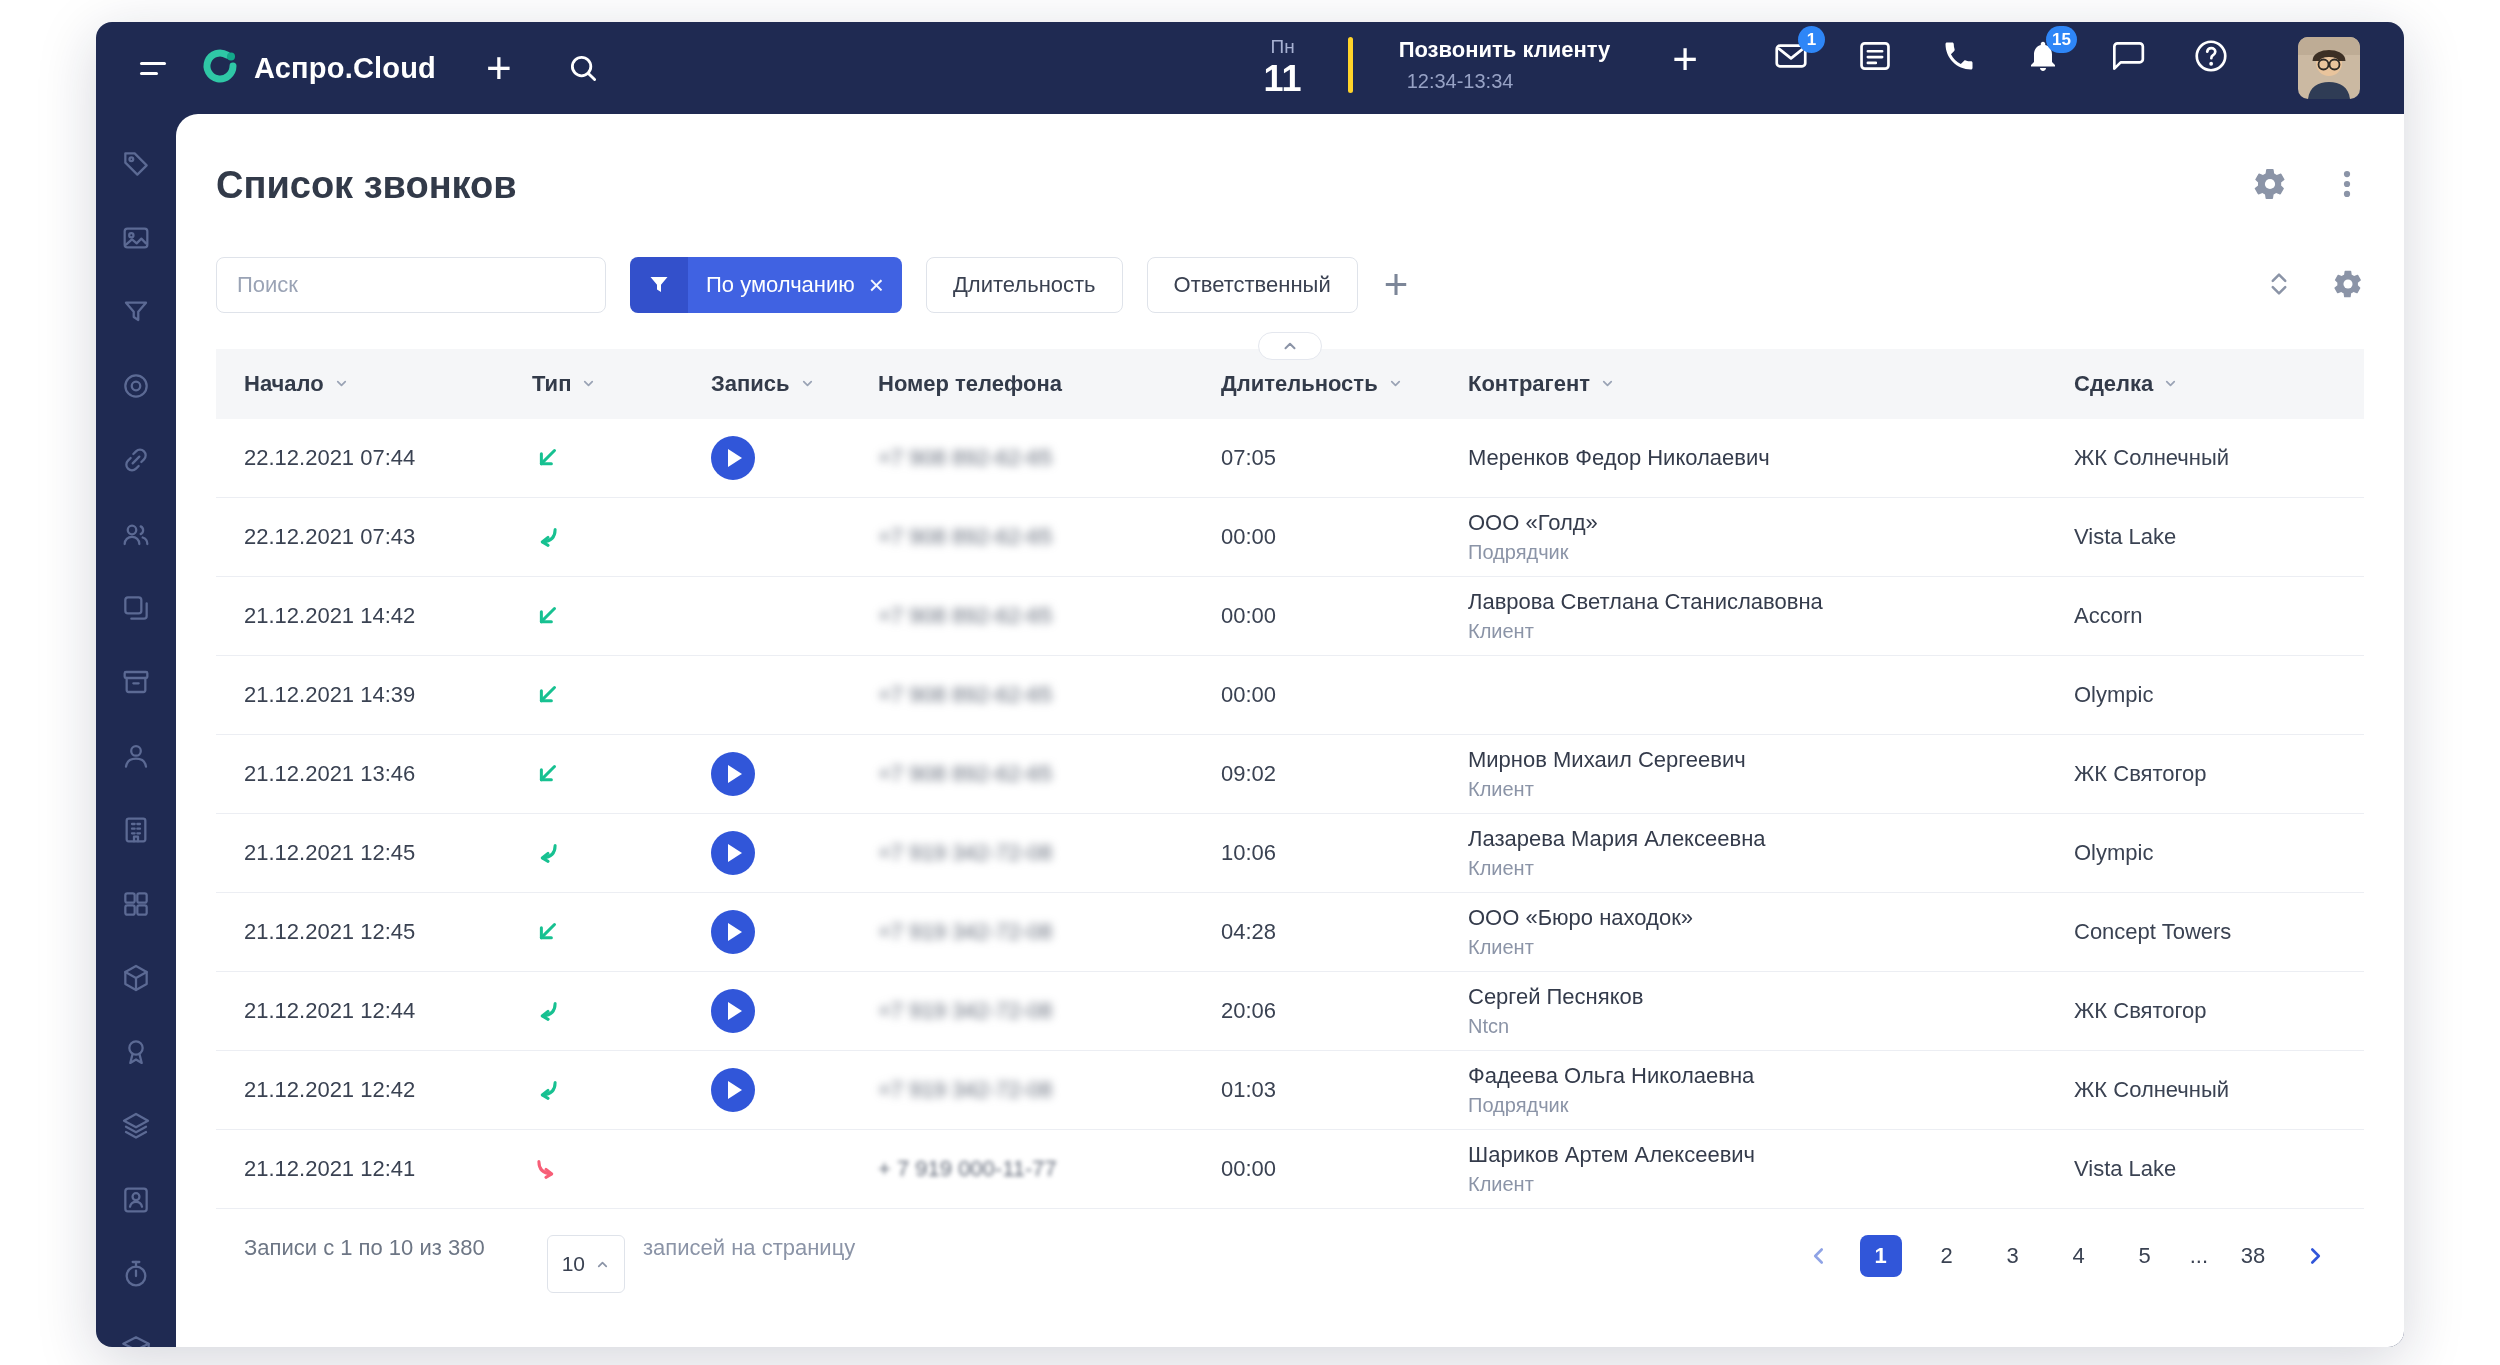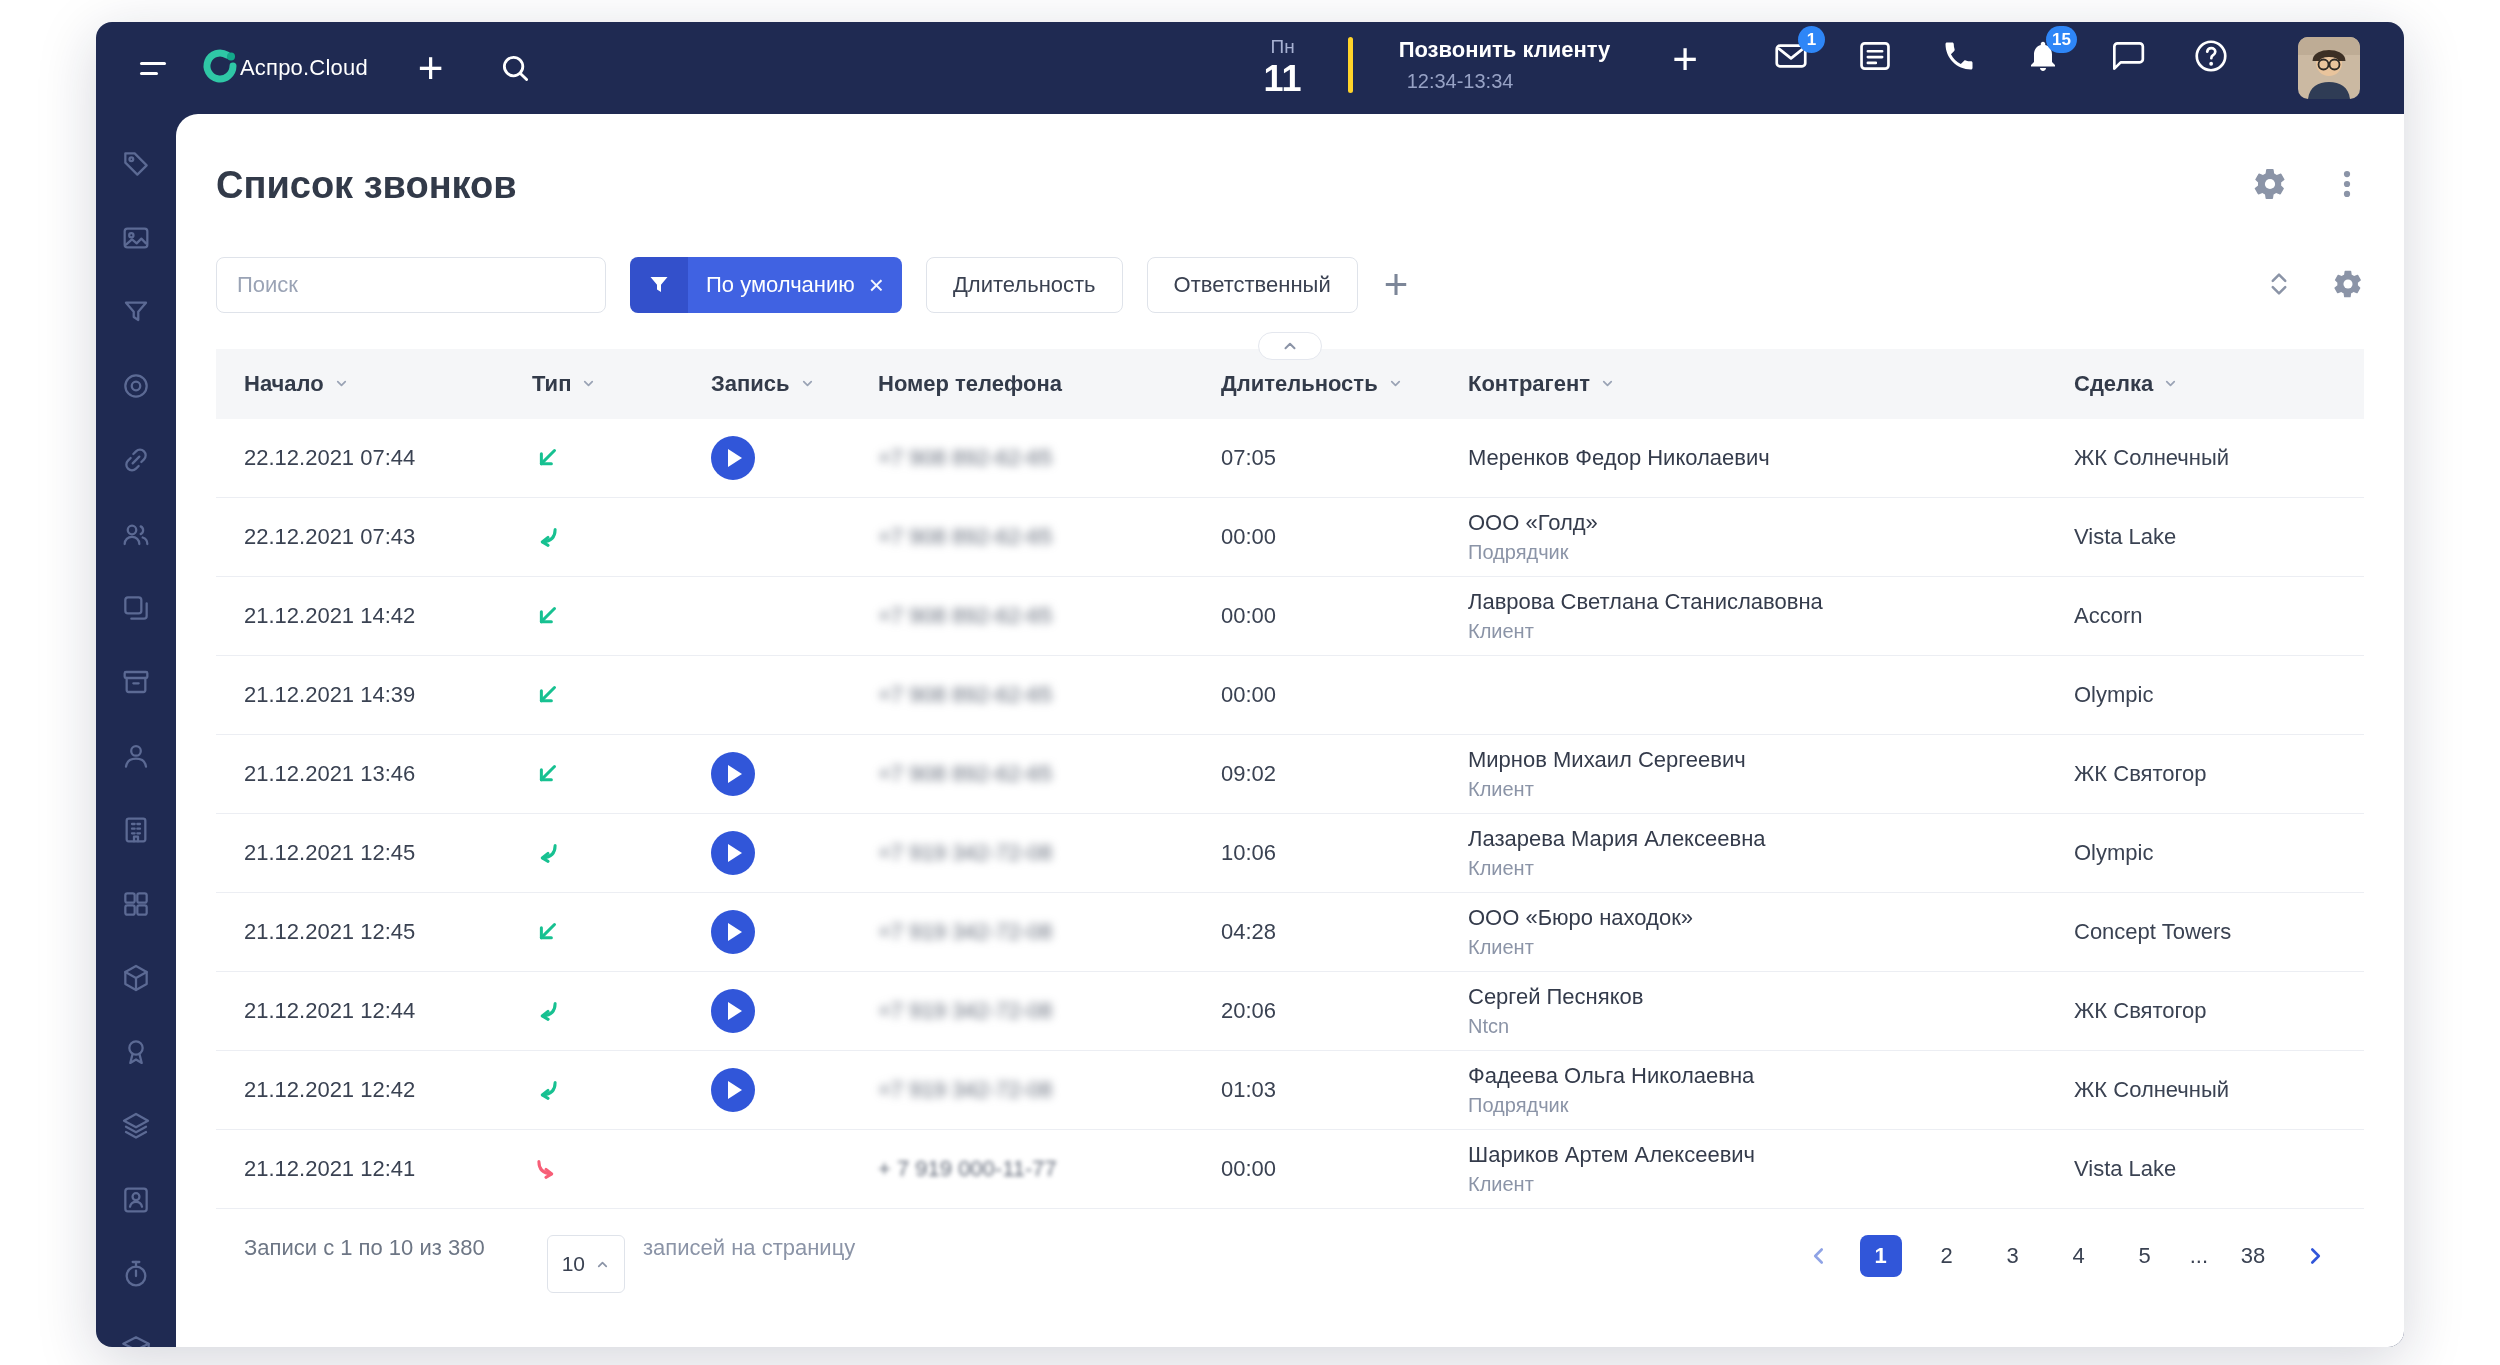--- a/index.html
+++ b/index.html
@@ -16,21 +16,21 @@
     box-shadow:0 14px 60px rgba(20,30,60,.18);
   }
 
   
   .topbar { height:92px; display:flex; align-items:center; padding:0 44px; color:#fff; }
   .tb-left { display:flex; align-items:center; }
   .burger { display:flex; flex-direction:column; gap:7px; margin-right:34px; }
   .burger span { display:block; height:3px; background:#fff; border-radius:2px; }
   .burger span:nth-child(1){ width:26px; }
   .burger span:nth-child(2){ width:18px; }
-  .brand { font-size:22px; font-weight:400; letter-spacing:.2px; }
+  .brand { font-size:29px; font-weight:700; margin-left:14px; letter-spacing:.2px; }
   .tb-plus { font-size:44px; font-weight:300; margin-left:50px; line-height:1; }
   .tb-search { margin-left:54px; display:flex; }
 
   .tb-right { margin-left:auto; display:flex; align-items:flex-start;gap:24px; }
   .cal { display:flex; flex-direction:column; align-items:center; line-height:1; }
   .cal-weekday { font-size:19px; color:#a7b1d2; margin-bottom:5px; }
   .cal-day { font-size:36px; font-weight:700; }
   .yellow-bar { width:5px; height:56px; background:#ffd32a; border-radius:3px; margin:0 22px; }
   .event { display:flex; flex-direction:column; gap:7px; }
   .event-title { font-size:22px; font-weight:600; }

